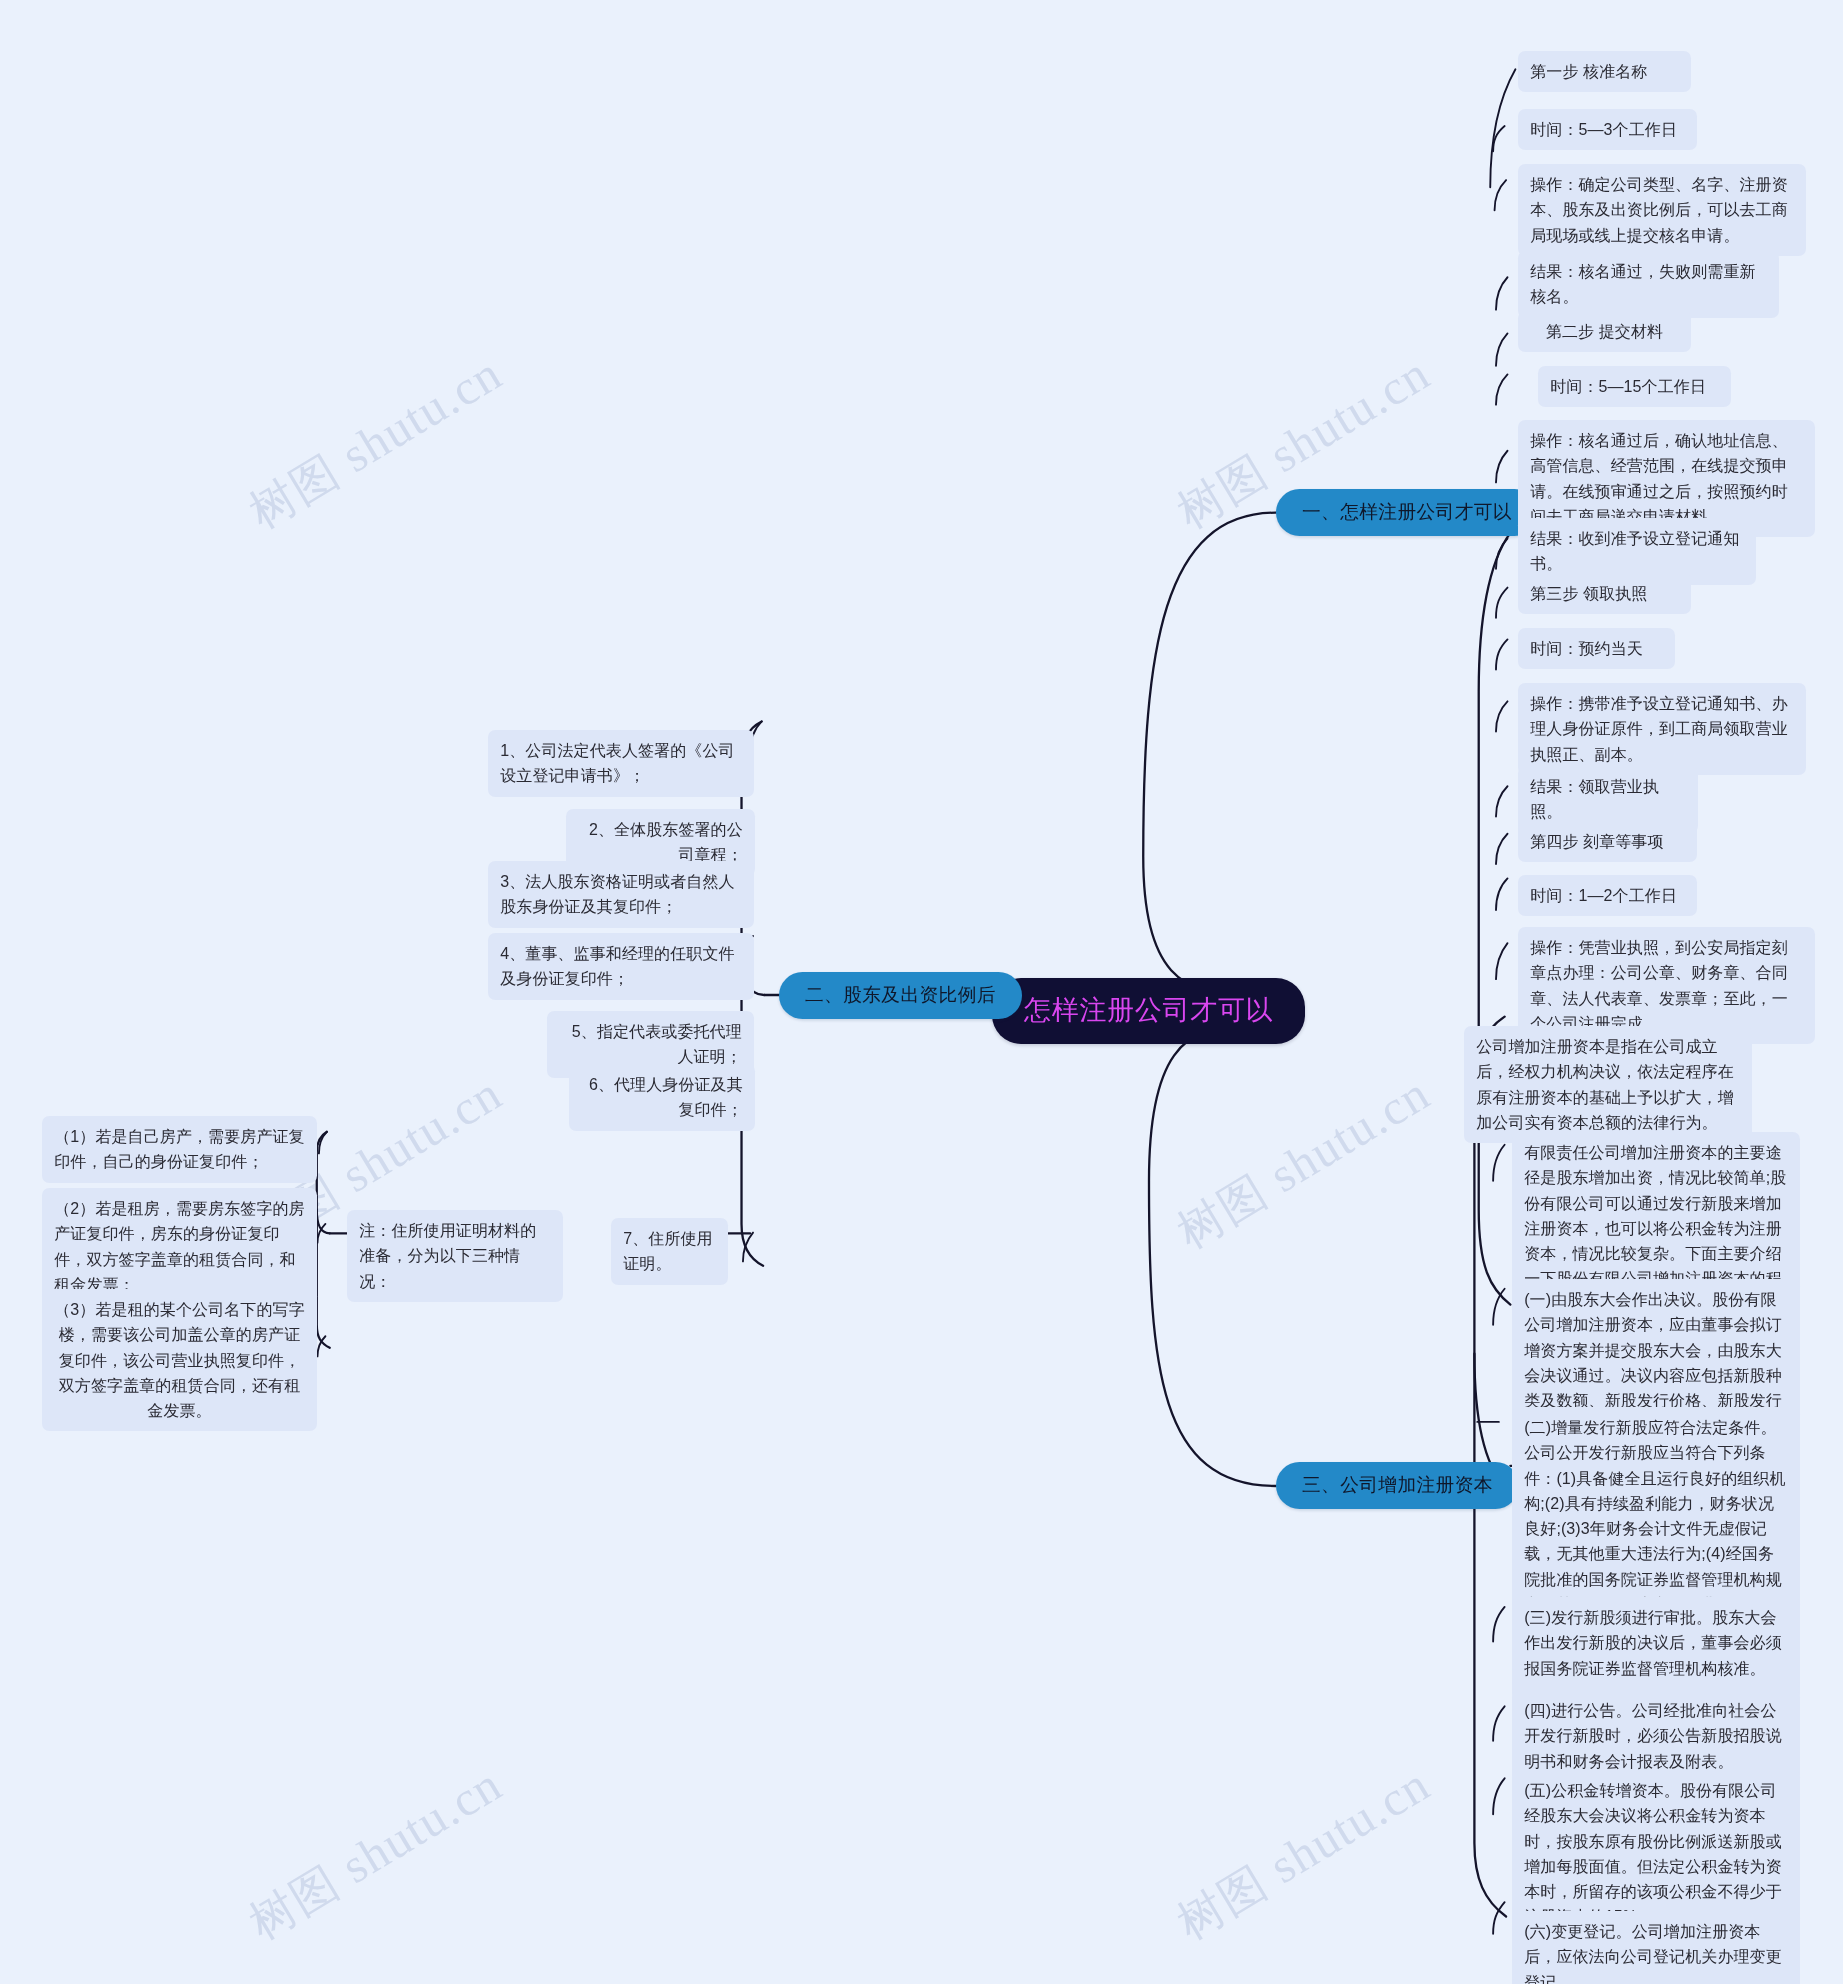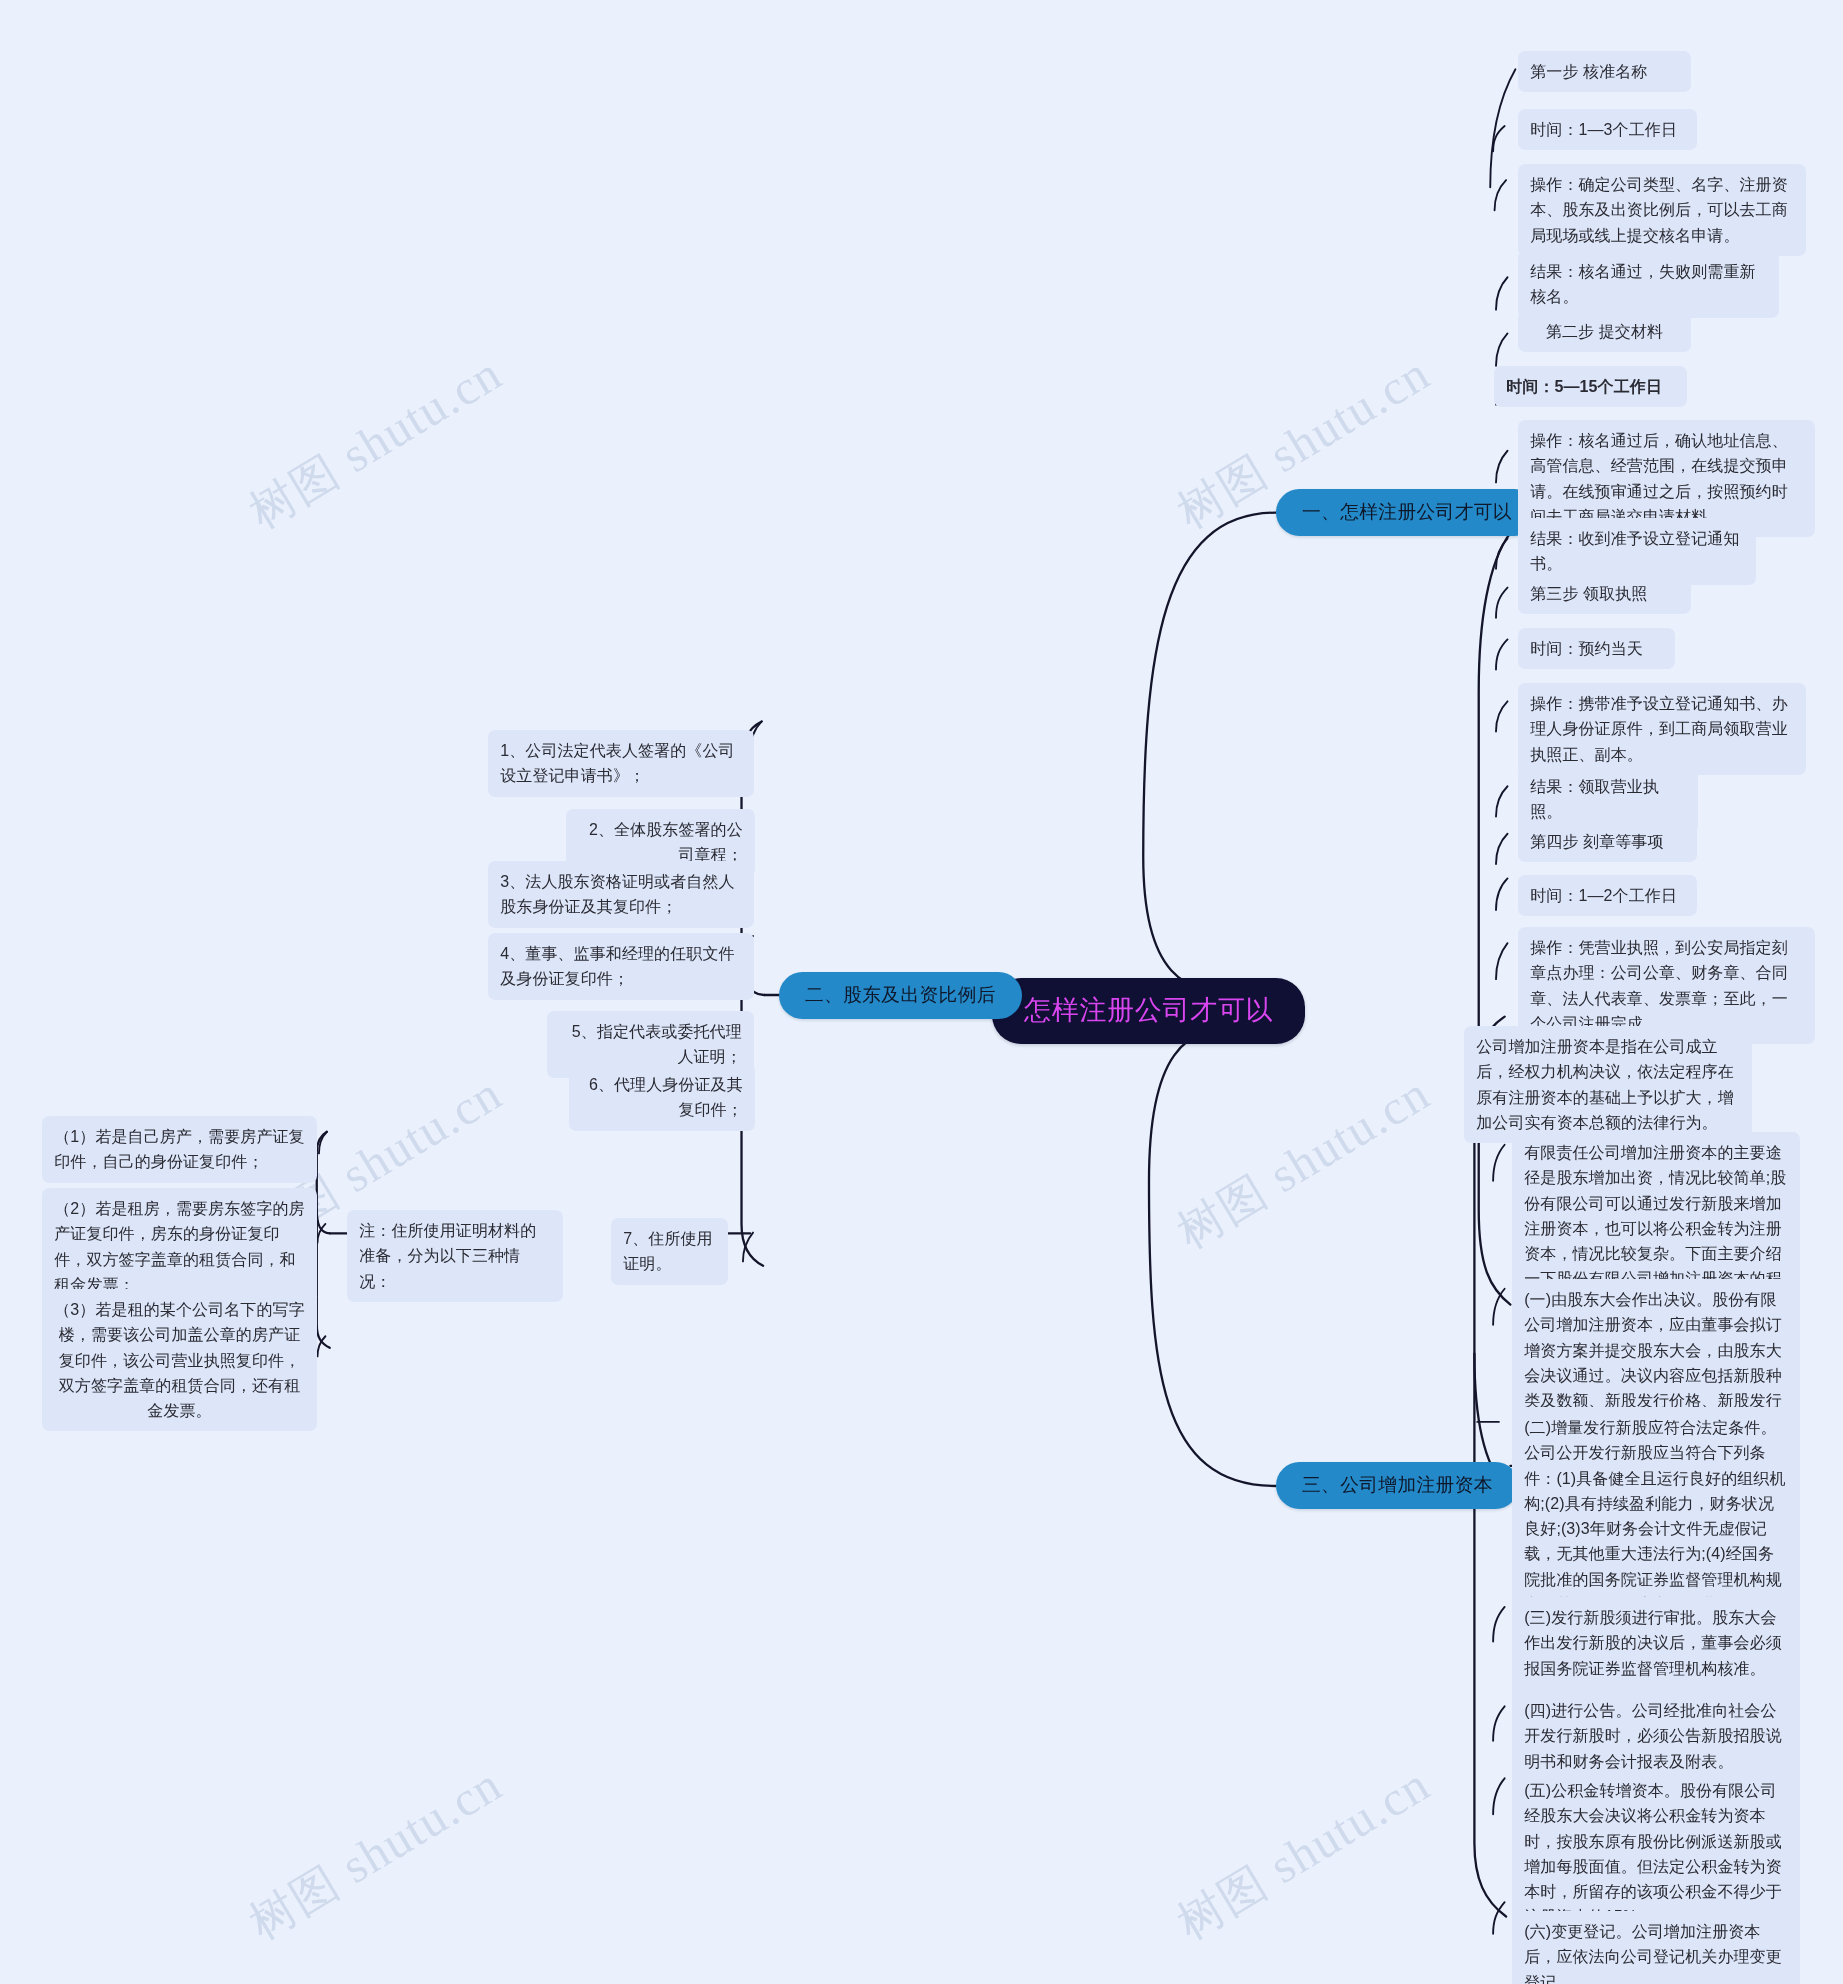--- a/index.html
+++ b/index.html
@@ -160,32 +160,32 @@
   </div>
 
   <div class="node topic" style="left:1276px;top:1462px;">
     <span>三、公司增加注册资本</span>
   </div>
 
   <div class="node leaf" style="left:1518px;top:51px;width:173px;">
     <span>第一步 核准名称</span></div>
 
   <div class="node leaf" style="left:1518px;top:109px;width:179px;">
-    <span>时间：1—3个工作日</span></div>
+    <span>时间：5—3个工作日</span></div>
 
   <div class="node leaf" style="left:1518px;top:164px;width:288px;">
     <span>操作：确定公司类型、名字、注册资本、股东及出资比例后，可以去工商局现场或线上提交核名申请。</span></div>
 
   <div class="node leaf" style="left:1518px;top:251px;width:261px;">
     <span>结果：核名通过，失败则需重新核名。</span></div>
 
   <div class="node leaf" style="left:1518px;top:311px;width:173px;text-align:center;">
     <span>第二步 提交材料</span></div>
 
-  <div class="node leaf" style="left:1494px;top:366px;width:193px;font-weight:bold;">
+  <div class="node leaf" style="left:1538px;top:366px;width:193px;">
     <span>时间：5—15个工作日</span></div>
 
   <div class="node leaf" style="left:1518px;top:420px;width:297px;">
     <span>操作：核名通过后，确认地址信息、高管信息、经营范围，在线提交预申请。在线预审通过之后，按照预约时间去工商局递交申请材料。</span></div>
 
   <div class="node leaf" style="left:1518px;top:518px;width:238px;">
     <span>结果：收到准予设立登记通知书。</span></div>
 
   <div class="node leaf" style="left:1518px;top:573px;width:173px;">
     <span>第三步 领取执照</span></div>

